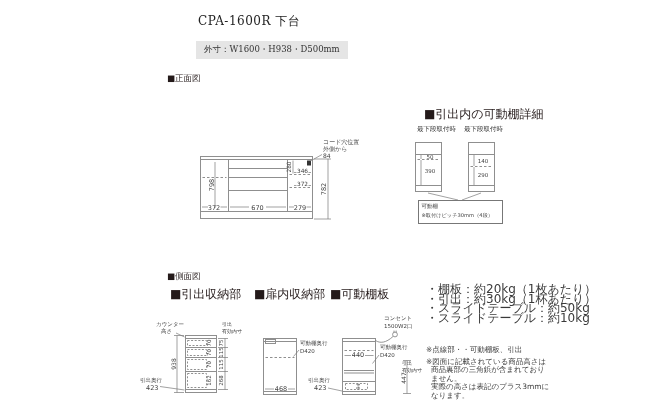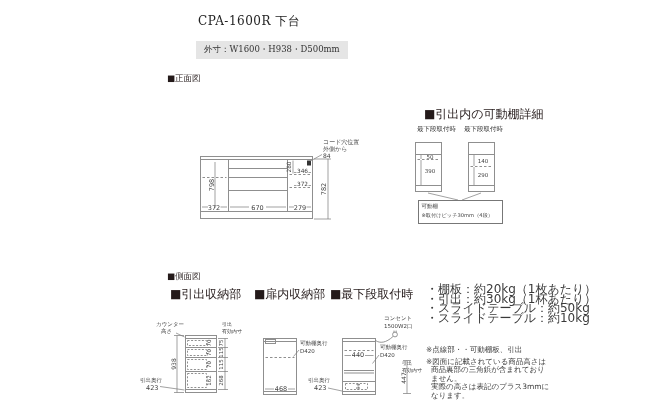--- a/index.html
+++ b/index.html
@@ -113,21 +113,21 @@
     </g>
     <g font-size="5.5" text-anchor="start">
       <text x="8.5" y="80">可動棚</text>
       <text x="8.5" y="89" font-size="5.2">※取付けピッチ30mm（4段）</text>
     </g>
   </svg>
 
   <div class="abs h1" style="left:126px;top:271px">■側面図</div>
   <div class="abs h2" style="left:170px;top:286px">■引出収納部</div>
   <div class="abs h2" style="left:254px;top:286px">■扉内収納部</div>
-  <div class="abs h2" style="left:330px;top:286px">■最下段取付時</div>
+  <div class="abs h2" style="left:330px;top:286px">■可動棚板</div>
 
   <svg class="abs" style="left:118px;top:293px" width="125" height="112" viewBox="0 0 125 112">
     <g stroke="#8f8f8f" fill="none" stroke-width="1">
       <rect x="67.5" y="42.5" width="31" height="57"></rect>
       <line x1="67.5" y1="45.5" x2="98.5" y2="45.5"></line>
       <line x1="67.5" y1="96.5" x2="98.5" y2="96.5"></line>
       <line x1="67.5" y1="54.5" x2="98.5" y2="54.5"></line>
       <line x1="67.5" y1="64.5" x2="98.5" y2="64.5"></line>
       <line x1="67.5" y1="78.5" x2="98.5" y2="78.5"></line>
       <rect x="69.5" y="47.5" width="19" height="5" stroke-dasharray="2,1.6"></rect>

